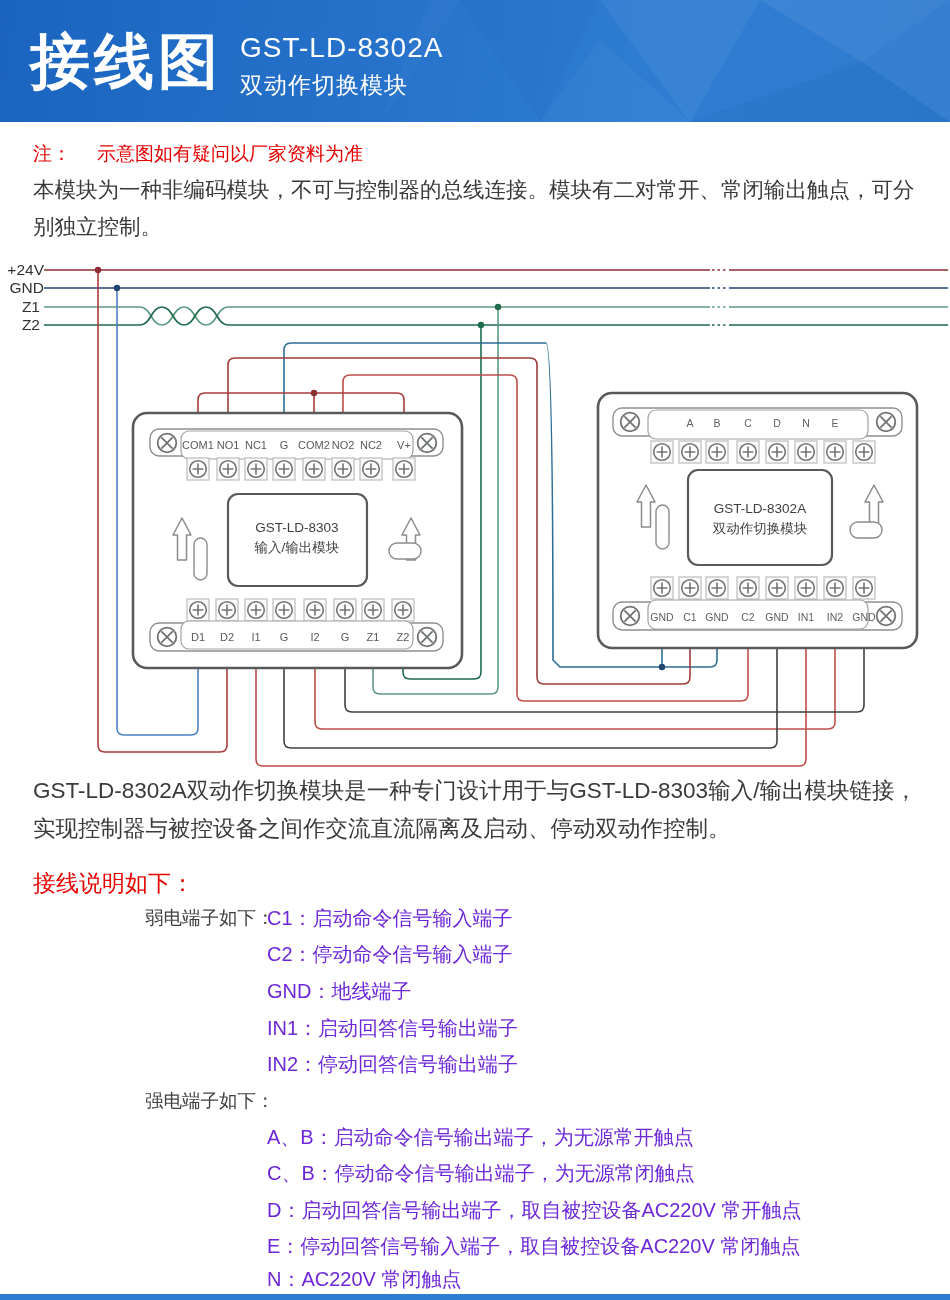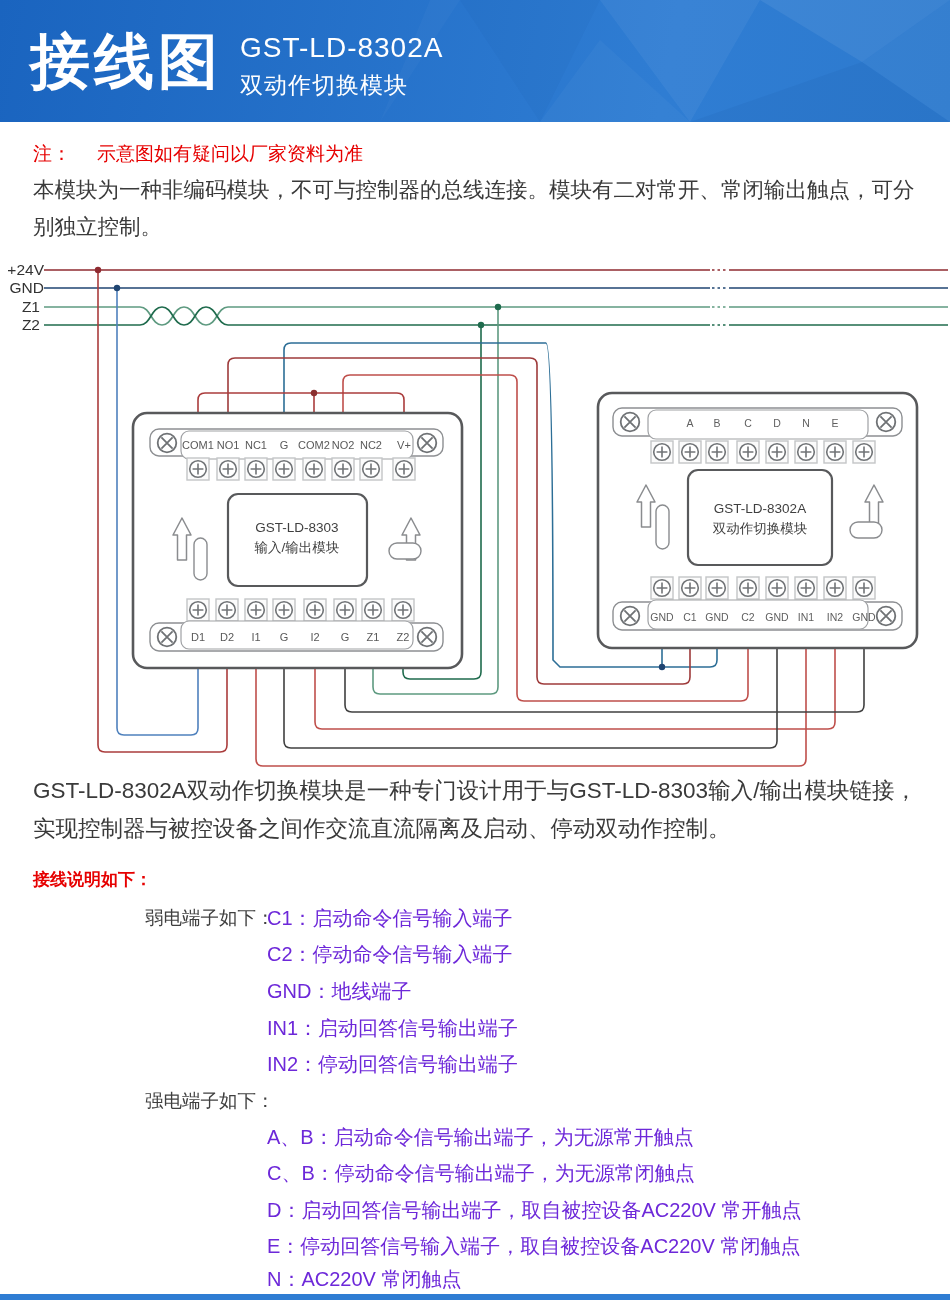--- a/index.html
+++ b/index.html
@@ -57,21 +57,21 @@
   .tlabel2{font-size:10.5px;fill:#5f5f5f;text-anchor:middle;font-family:"Liberation Sans",sans-serif;}
   .buslabel{font-size:15.5px;fill:#333;text-anchor:end;font-family:"Liberation Sans",sans-serif;}
   .modname{font-size:13.5px;fill:#3f3f3f;text-anchor:middle;font-weight:500;font-family:"Liberation Sans",sans-serif;}
   
   .desc{
     position:absolute;left:33px;top:772px;width:905px;
     color:#3a3a3a;font-size:22.5px;line-height:38px;
   }
   .wiring-title{
     position:absolute;left:33px;top:868px;
-    color:var(--accent-red,#e60000);font-size:17px;font-weight:700;
+    color:var(--accent-red,#e60000);font-size:23px;font-weight:400;
   }
   .term-line{position:absolute;color:#6d28d9;font-size:20px;white-space:nowrap;}
   .group-label{position:absolute;left:145px;color:#3f3f3f;font-size:18.5px;white-space:nowrap;text-align:right;}
   .item{left:267px;}
   
   .footer-bar{
     position:absolute;left:0;bottom:0;width:950px;height:6px;
     background:var(--header2,#2f7dd3);
   }
 </style>

